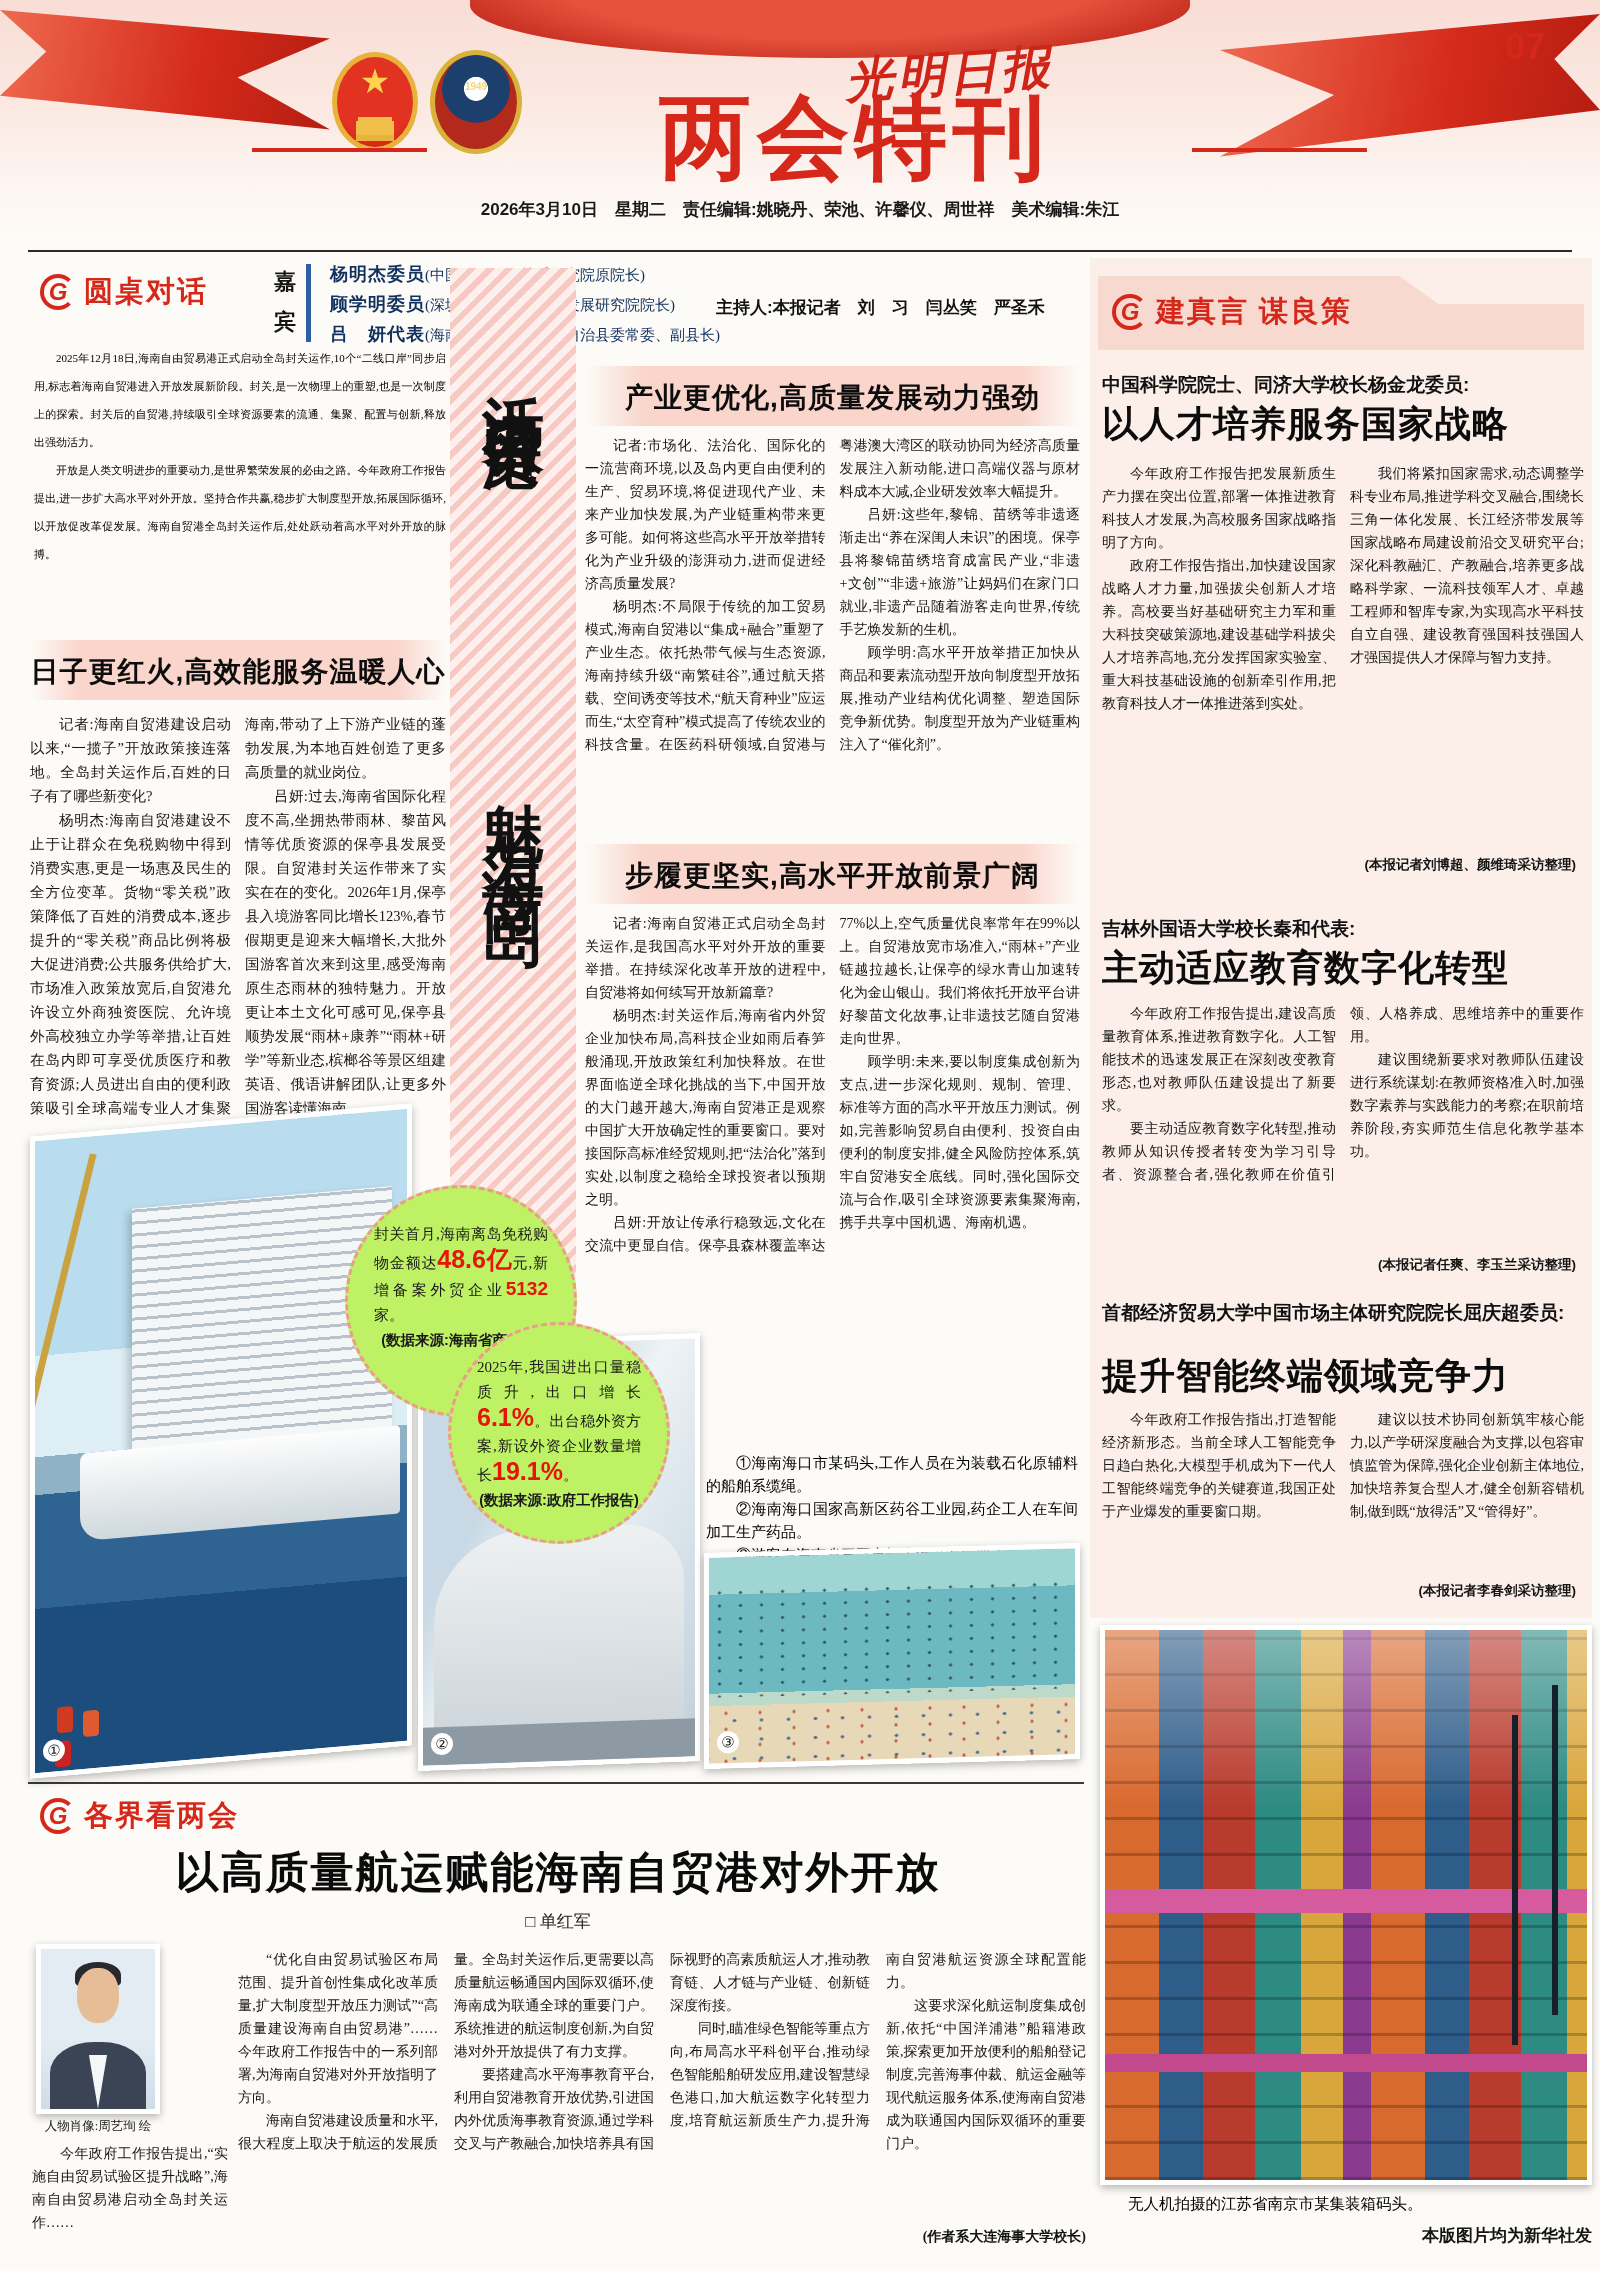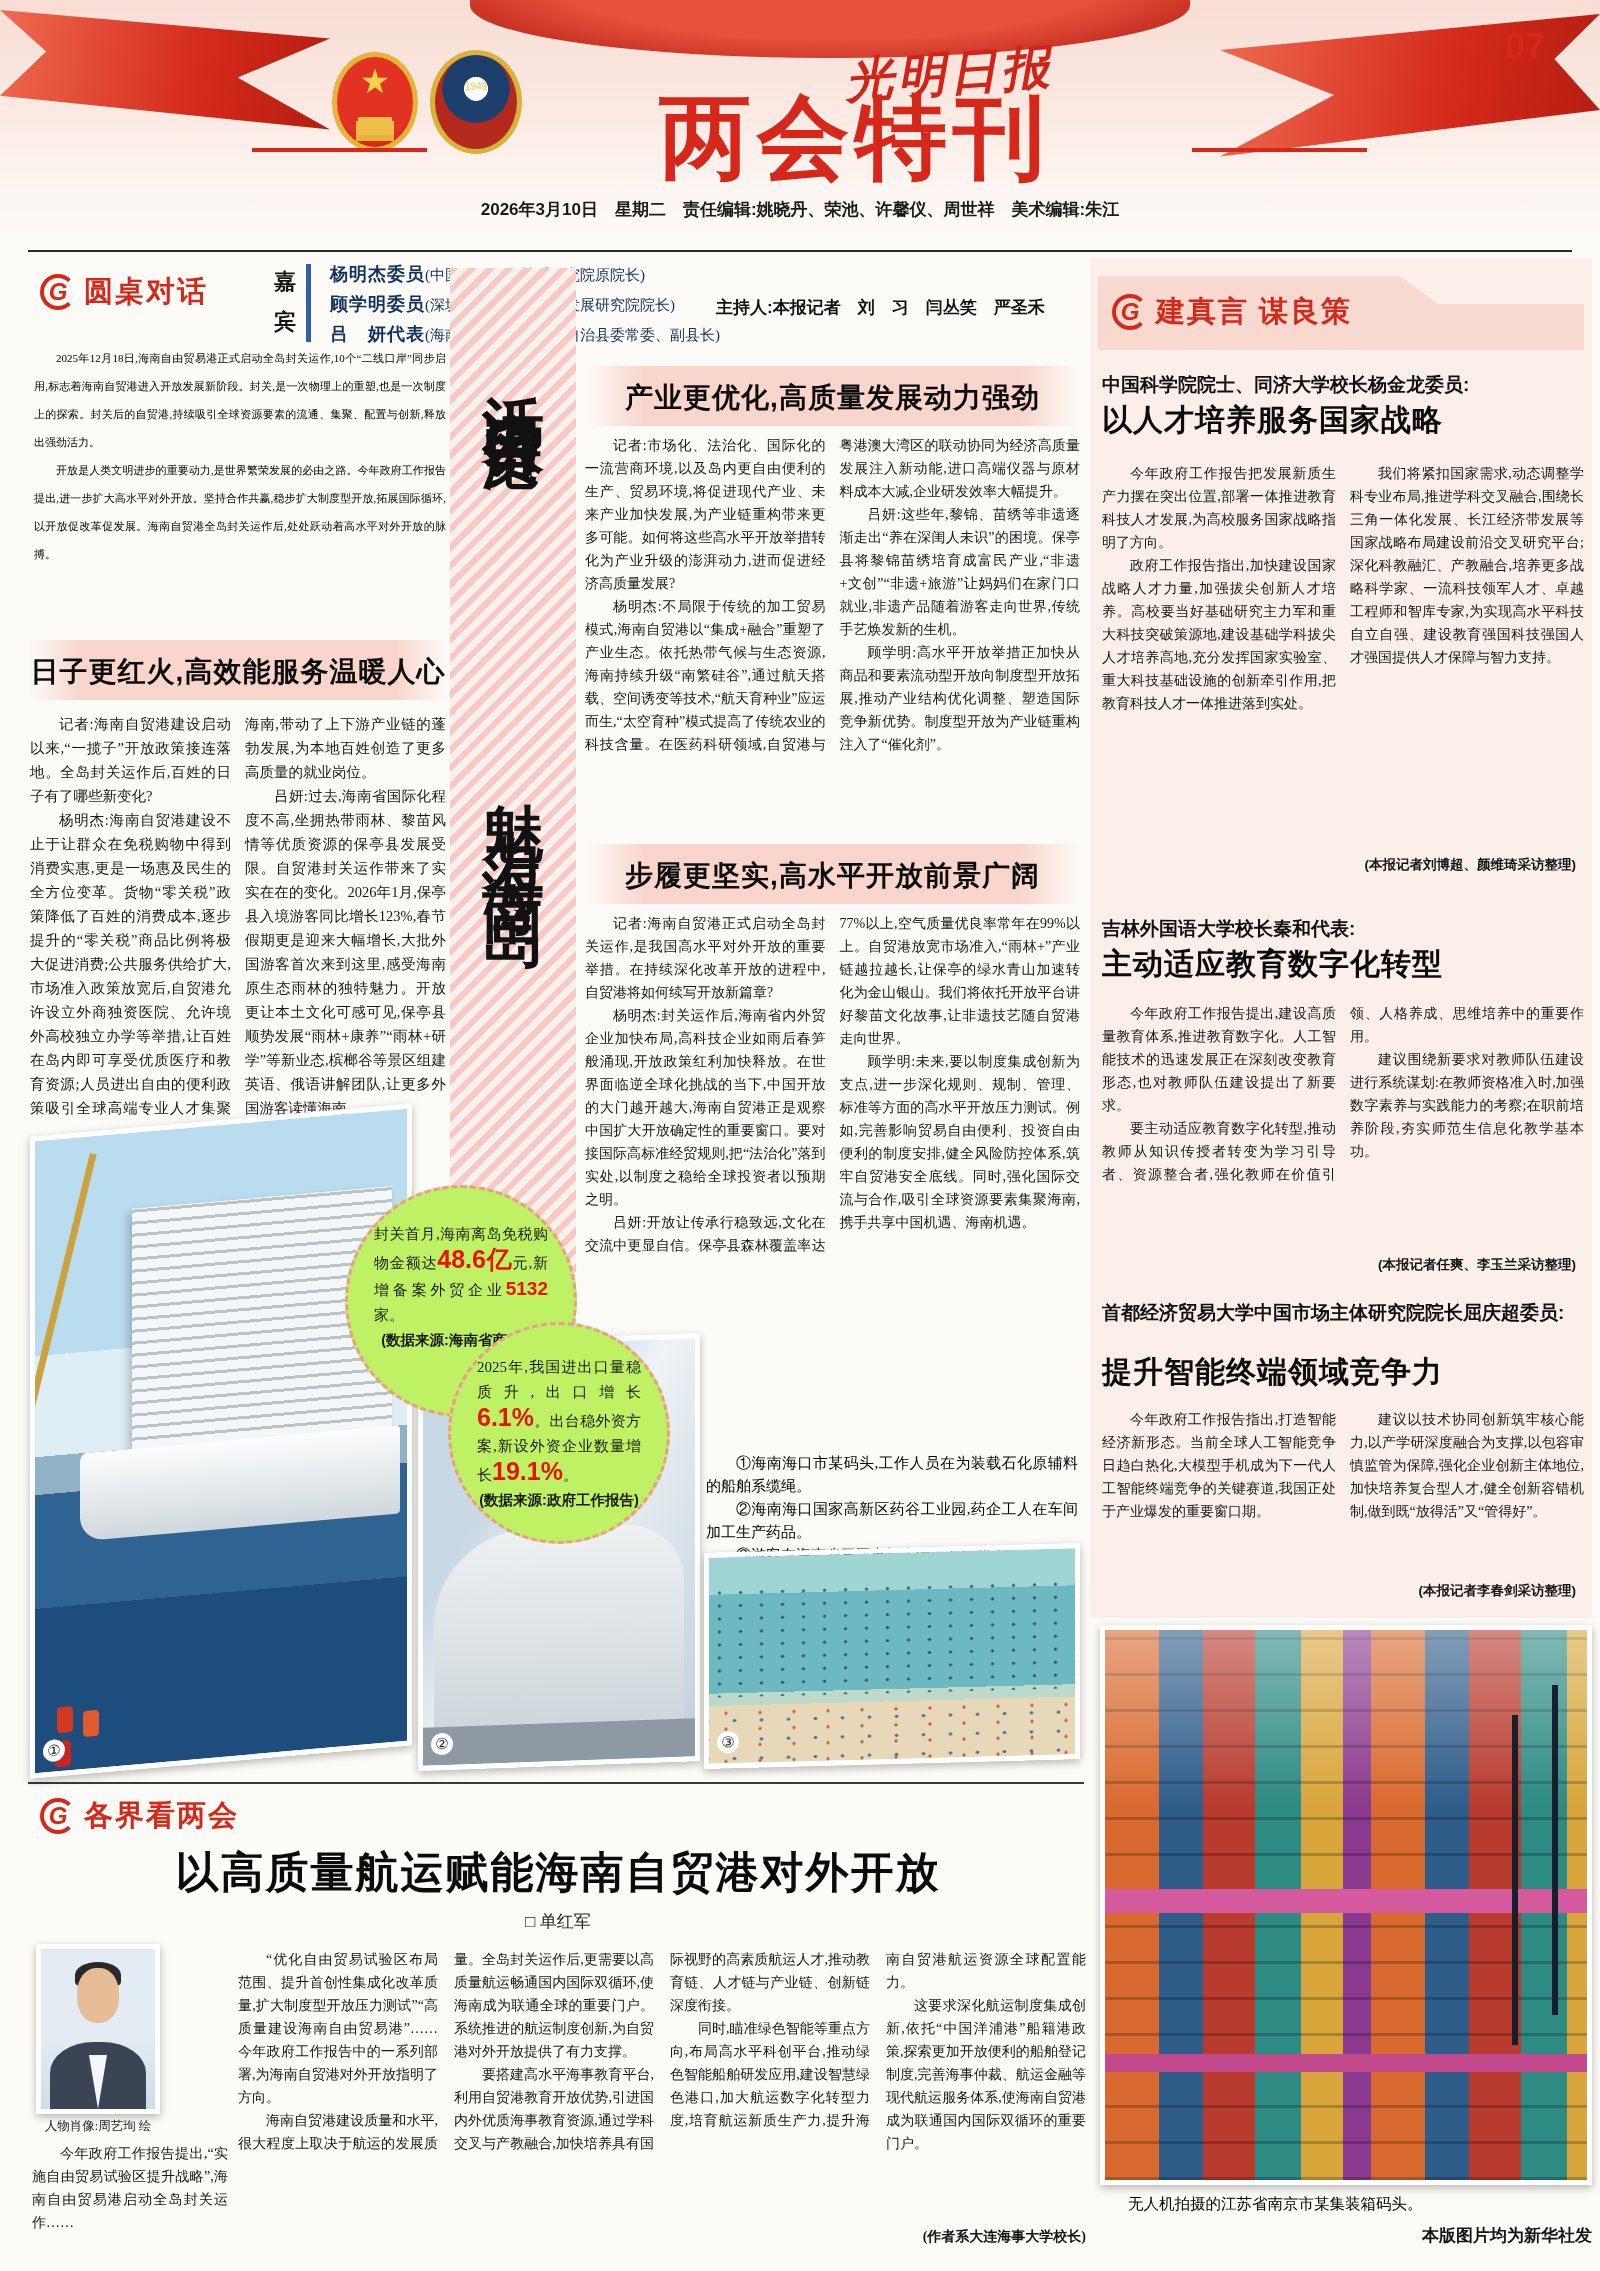--- a/index.html
+++ b/index.html
@@ -139,21 +139,21 @@
   .credit{left:1240px;top:2224px;width:352px;text-align:right;font-weight:900;font-size:17px;
     font-family:"Liberation Sans",sans-serif;}
   .portraitcap{left:30px;top:2118px;width:136px;text-align:center;font-size:12.5px;color:#222;}
 
   
   .rail{left:1090px;top:258px;width:502px;height:1360px;background:#fcefe9;}
   .railplate{left:1098px;top:276px;width:486px;height:74px;background:#f7d9cf;
     clip-path:polygon(0 0,62% 0,70% 38%,100% 38%,100% 100%,0 100%);}
   .raillabel{left:1112px;top:292px;}
   .kicker{font-family:"Liberation Sans",sans-serif;font-weight:bold;font-size:19px;color:#111;line-height:26px;}
-  .atitle{font-family:"Liberation Sans",sans-serif;font-weight:900;font-size:30px;color:#0c0c0c;letter-spacing:1px;}
+  .atitle{font-family:"Liberation Sans",sans-serif;font-weight:900;font-size:36px;color:#0c0c0c;letter-spacing:1px;}
   .k1{left:1102px;top:372px;width:480px;}
   .t1{left:1102px;top:400px;width:480px;}
   .ab1{left:1102px;top:462px;width:482px;height:392px;font-size:14px;line-height:23px;}
   .k2{left:1102px;top:916px;width:480px;}
   .t2{left:1102px;top:944px;width:480px;}
   .ab2{left:1102px;top:1002px;width:482px;height:252px;font-size:14px;line-height:23px;}
   .k3{left:1102px;top:1300px;width:482px;}
   .t3{left:1102px;top:1352px;width:480px;}
   .ab3{left:1102px;top:1408px;width:482px;height:170px;font-size:14px;line-height:23px;}
   .byline{font-weight:bold;font-size:13.5px;text-align:right;font-family:"Liberation Sans",sans-serif;}

